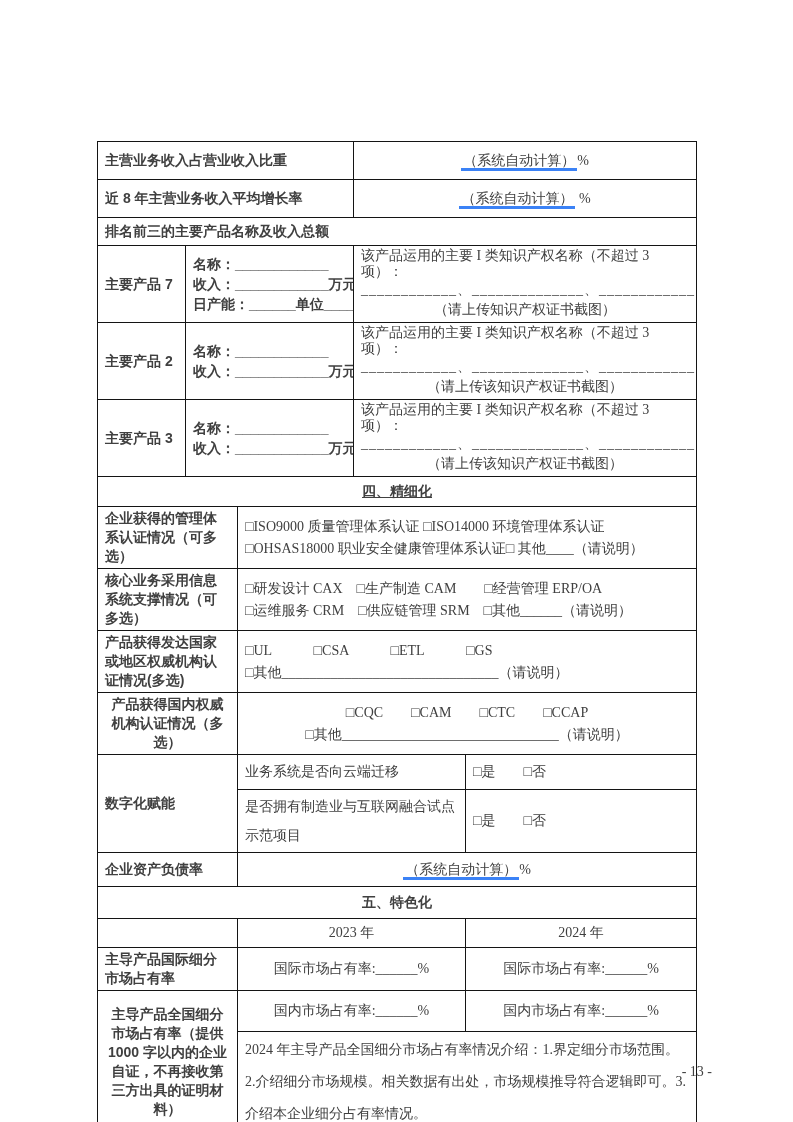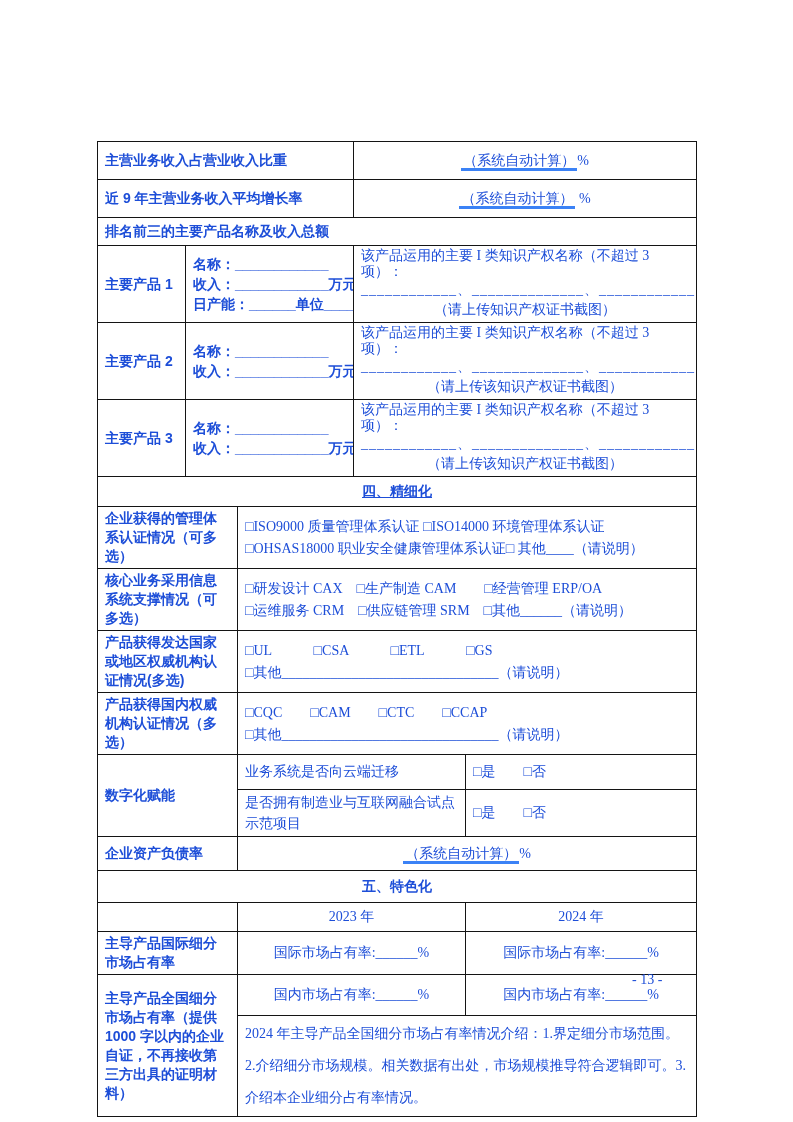--- a/index.html
+++ b/index.html
@@ -1,21 +1,21 @@
 <!DOCTYPE html>
 <html><head>
 <meta charset="utf-8">
 <style>
   html,body{margin:0;padding:0;background:#e8e8e8;}
   .page{
     position:relative;
     width:793px;height:1122px;
     background:#ffffff;
     font-family:"Liberation Serif","DejaVu Serif",serif;
-    color:#1d4ed8;
+    color:#404040;
     overflow:hidden;
   }
   .form-table{
     position:absolute;left:97px;top:141px;width:599px;
     border-collapse:collapse;table-layout:fixed;
   }
   .form-table td{
     border:1px solid #141414;
     padding:2px 7px;
     font-size:14px;
@@ -34,39 +34,39 @@
     font-family:"Liberation Sans","DejaVu Sans",sans-serif;
     font-weight:bold;font-size:16px;text-align:center;
   }
   .fields div{line-height:20px;white-space:nowrap;}
   .ipr-title{line-height:16px;}
   .ipr-blanks{line-height:20px;letter-spacing:1px;white-space:nowrap;}
   .ipr-note{text-align:center;line-height:20px;}
   .chk div{line-height:22px;white-space:nowrap;}
   .intro{line-height:32px;}
   .pagenum{
-    position:absolute;left:632px;top:972px;width:80px;
-    font-size:14px;text-align:left;
+    position:absolute;left:632px;top:1064px;width:80px;
+    font-size:14px;text-align:right;
     font-family:"Liberation Serif","DejaVu Serif",serif;
   }
   
   .h39 td{height:33px;}
   .h29 td{height:23px;margin-top:39px;}
   .h62 td{height:56px;}
   .h60 td{height:54px;}
   .h31 td{height:25px;text-decoration:underline;}
   .h46 td{height:40px;}
   .h47 td{height:41px;}
   .h55 td{height:49px;}
   .h36 td{height:30px;}
   .h44 td{height:38px;}
   .h35 td{height:29px;}
   .h33 td{height:27px;}
   .h30 td{height:24px;}
-  .h42 td{height:36px;}
+  .h42 td{height:36px;text-align:center;}
   .h56 td{height:50px;}
 </style>
 </head>
 <body>
 
 <div class="page">
   <table class="form-table">
     <colgroup>
       <col style="width:88px">
         <col style="width:52px">
@@ -74,30 +74,30 @@
         <col style="width:112px">
         <col style="width:231px">
     </colgroup>
 
     <tbody>
         <tr class="h39">
       <td colspan="3" class="lbl l">主营业务收入占营业收入比重</td>
       <td colspan="2" class="c"><span class="uline">（系统自动计算）</span><span>%</span></td>
     </tr>
     <tr class="h39">
-      <td colspan="3" class="lbl l">近 9 年主营业务收入平均增长率</td>
+      <td colspan="3" class="lbl l">近 8 年主营业务收入平均增长率</td>
       <td colspan="2" class="c"><span class="uline">（系统自动计算）</span><span> %</span></td>
     </tr>
 
     <tr class="h29">
       <td colspan="5" class="lbl l">排名前三的主要产品名称及收入总额</td>
     </tr>
 
     <tr class="h62">
-      <td class="lbl l">主要产品 1</td>
+      <td class="lbl l">主要产品 7</td>
       <td colspan="2" class="lbl fields">
         <div>名称：____________</div>
         <div>收入：____________万元</div>
         <div>日产能：______单位____</div>
       </td>
       <td colspan="2">
         <div class="ipr-title">该产品运用的主要 I 类知识产权名称（不超过 3 项）：</div>
         <div class="ipr-blanks">____________、______________、____________</div>
         <div class="ipr-note">（请上传知识产权证书截图）</div>
       </td>
@@ -164,21 +164,21 @@
         <div>□其他_______________________________（请说明）</div>
       </td>
     </tr>
 
     <tr class="h36">
       <td colspan="2" rowspan="2" class="lbl l">数字化赋能</td>
       <td colspan="2" class="l">业务系统是否向云端迁移</td>
       <td class="l">□是　　□否</td>
     </tr>
     <tr class="h44">
-      <td colspan="2" class="l" style="line-height:21px;margin-top:12px;">是否拥有制造业与互联网融合试点示范项目</td>
+      <td colspan="2" class="l" style="line-height:29px;margin-top:12px;">是否拥有制造业与互联网融合试点示范项目</td>
       <td class="l">□是　　□否</td>
     </tr>
 
     <tr class="h35">
       <td colspan="2" class="lbl l">企业资产负债率</td>
       <td colspan="3" class="c"><span class="uline">（系统自动计算）</span><span>%</span></td>
     </tr>
 
     <tr class="h33">
       <td colspan="5" class="sec-hdr">五、特色化</td>

